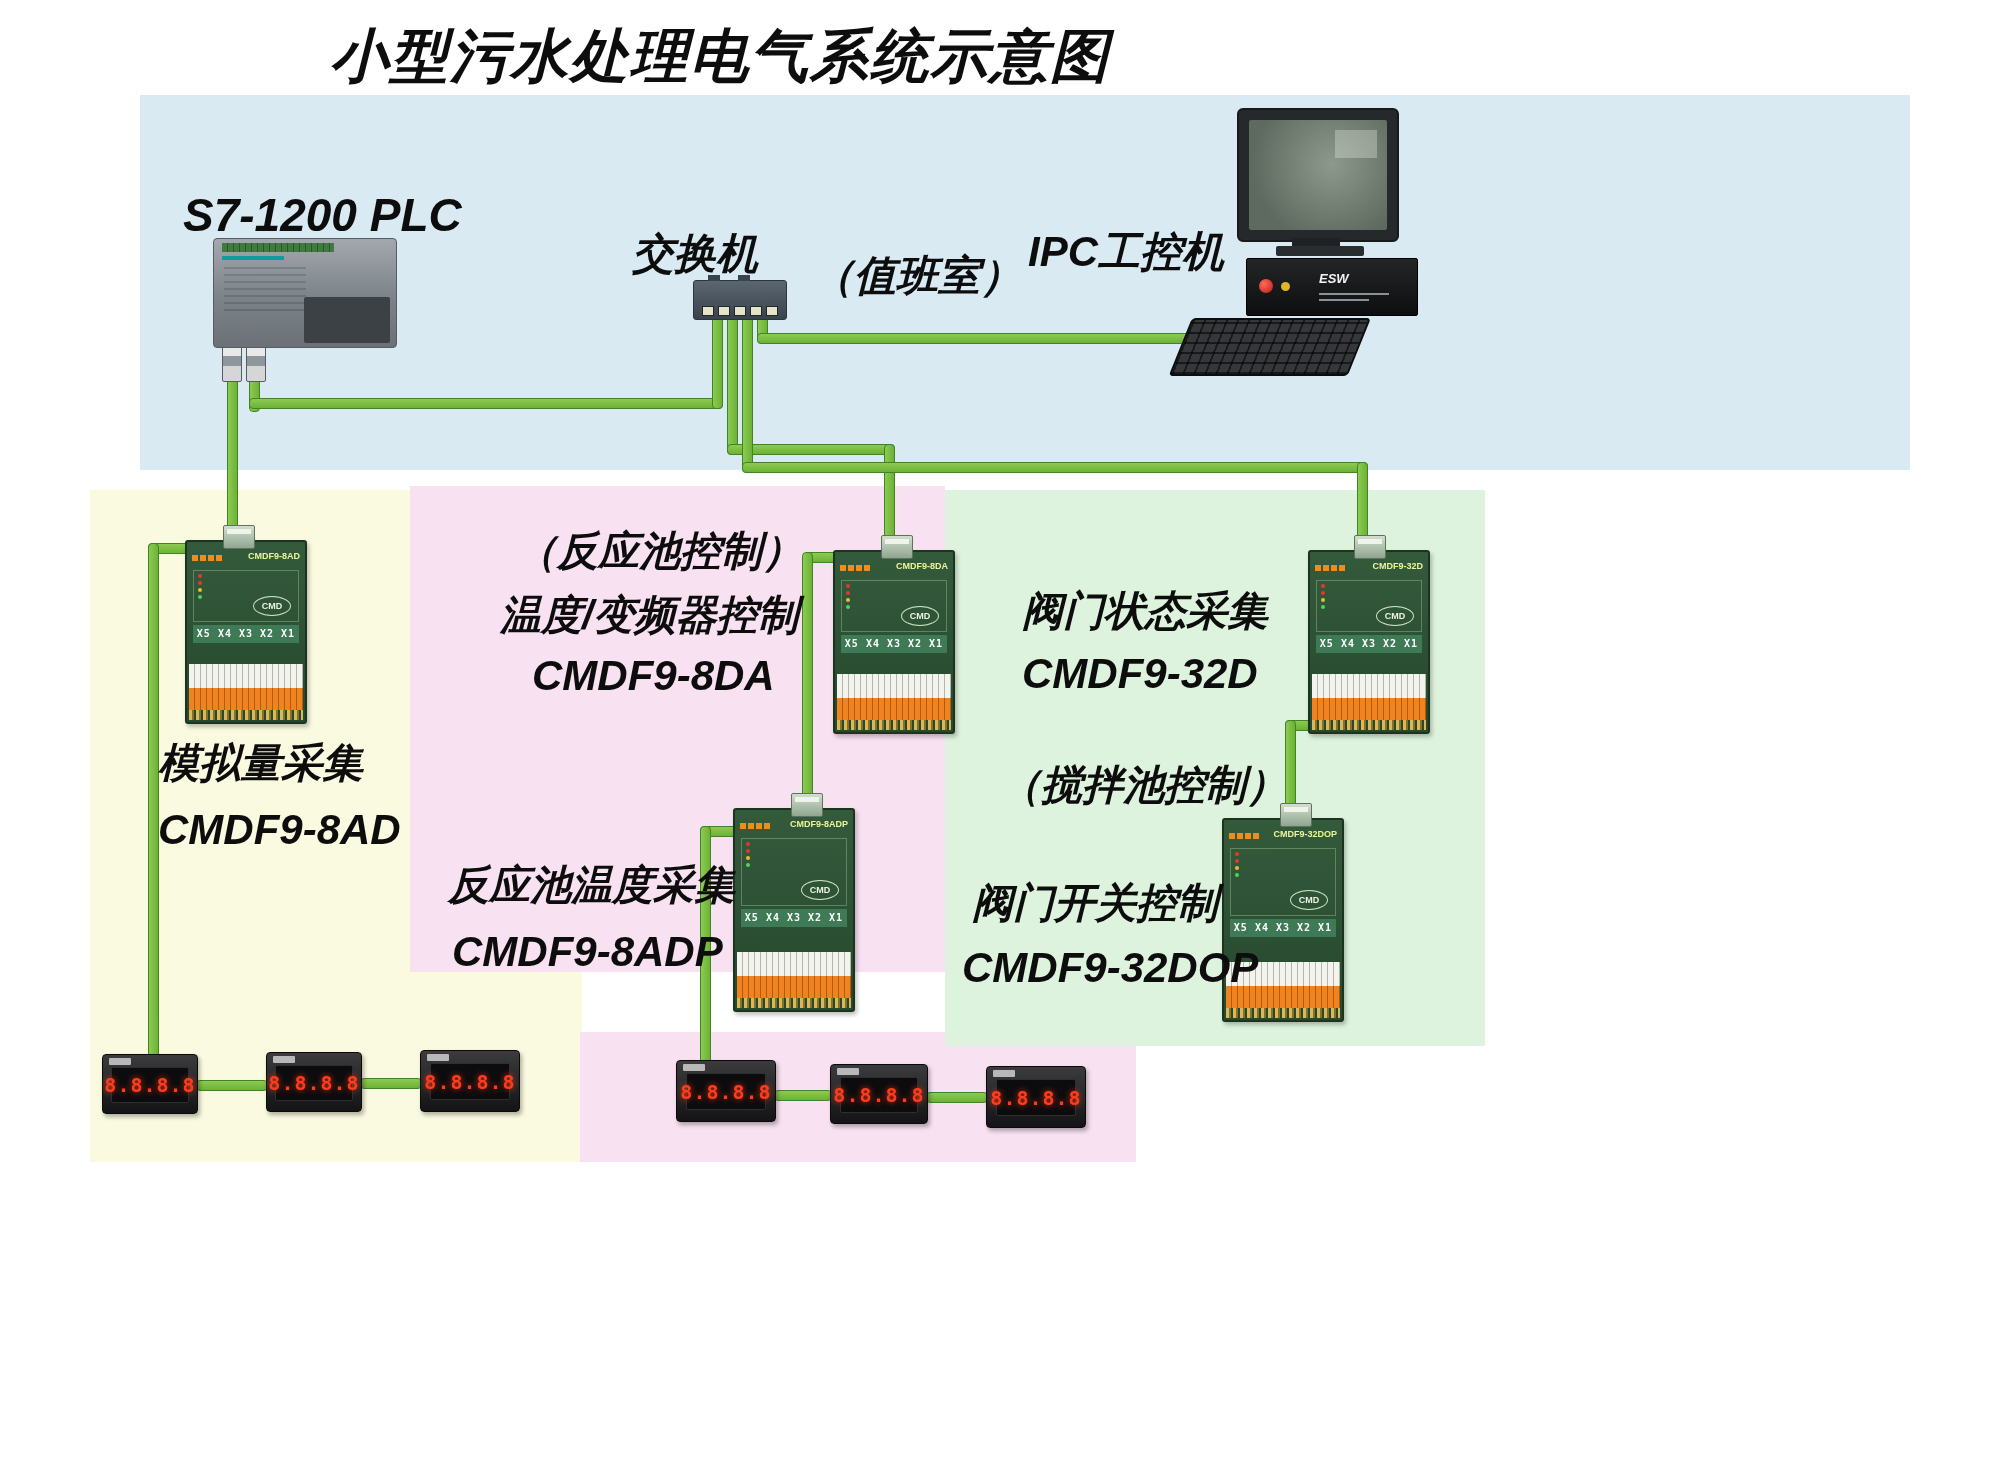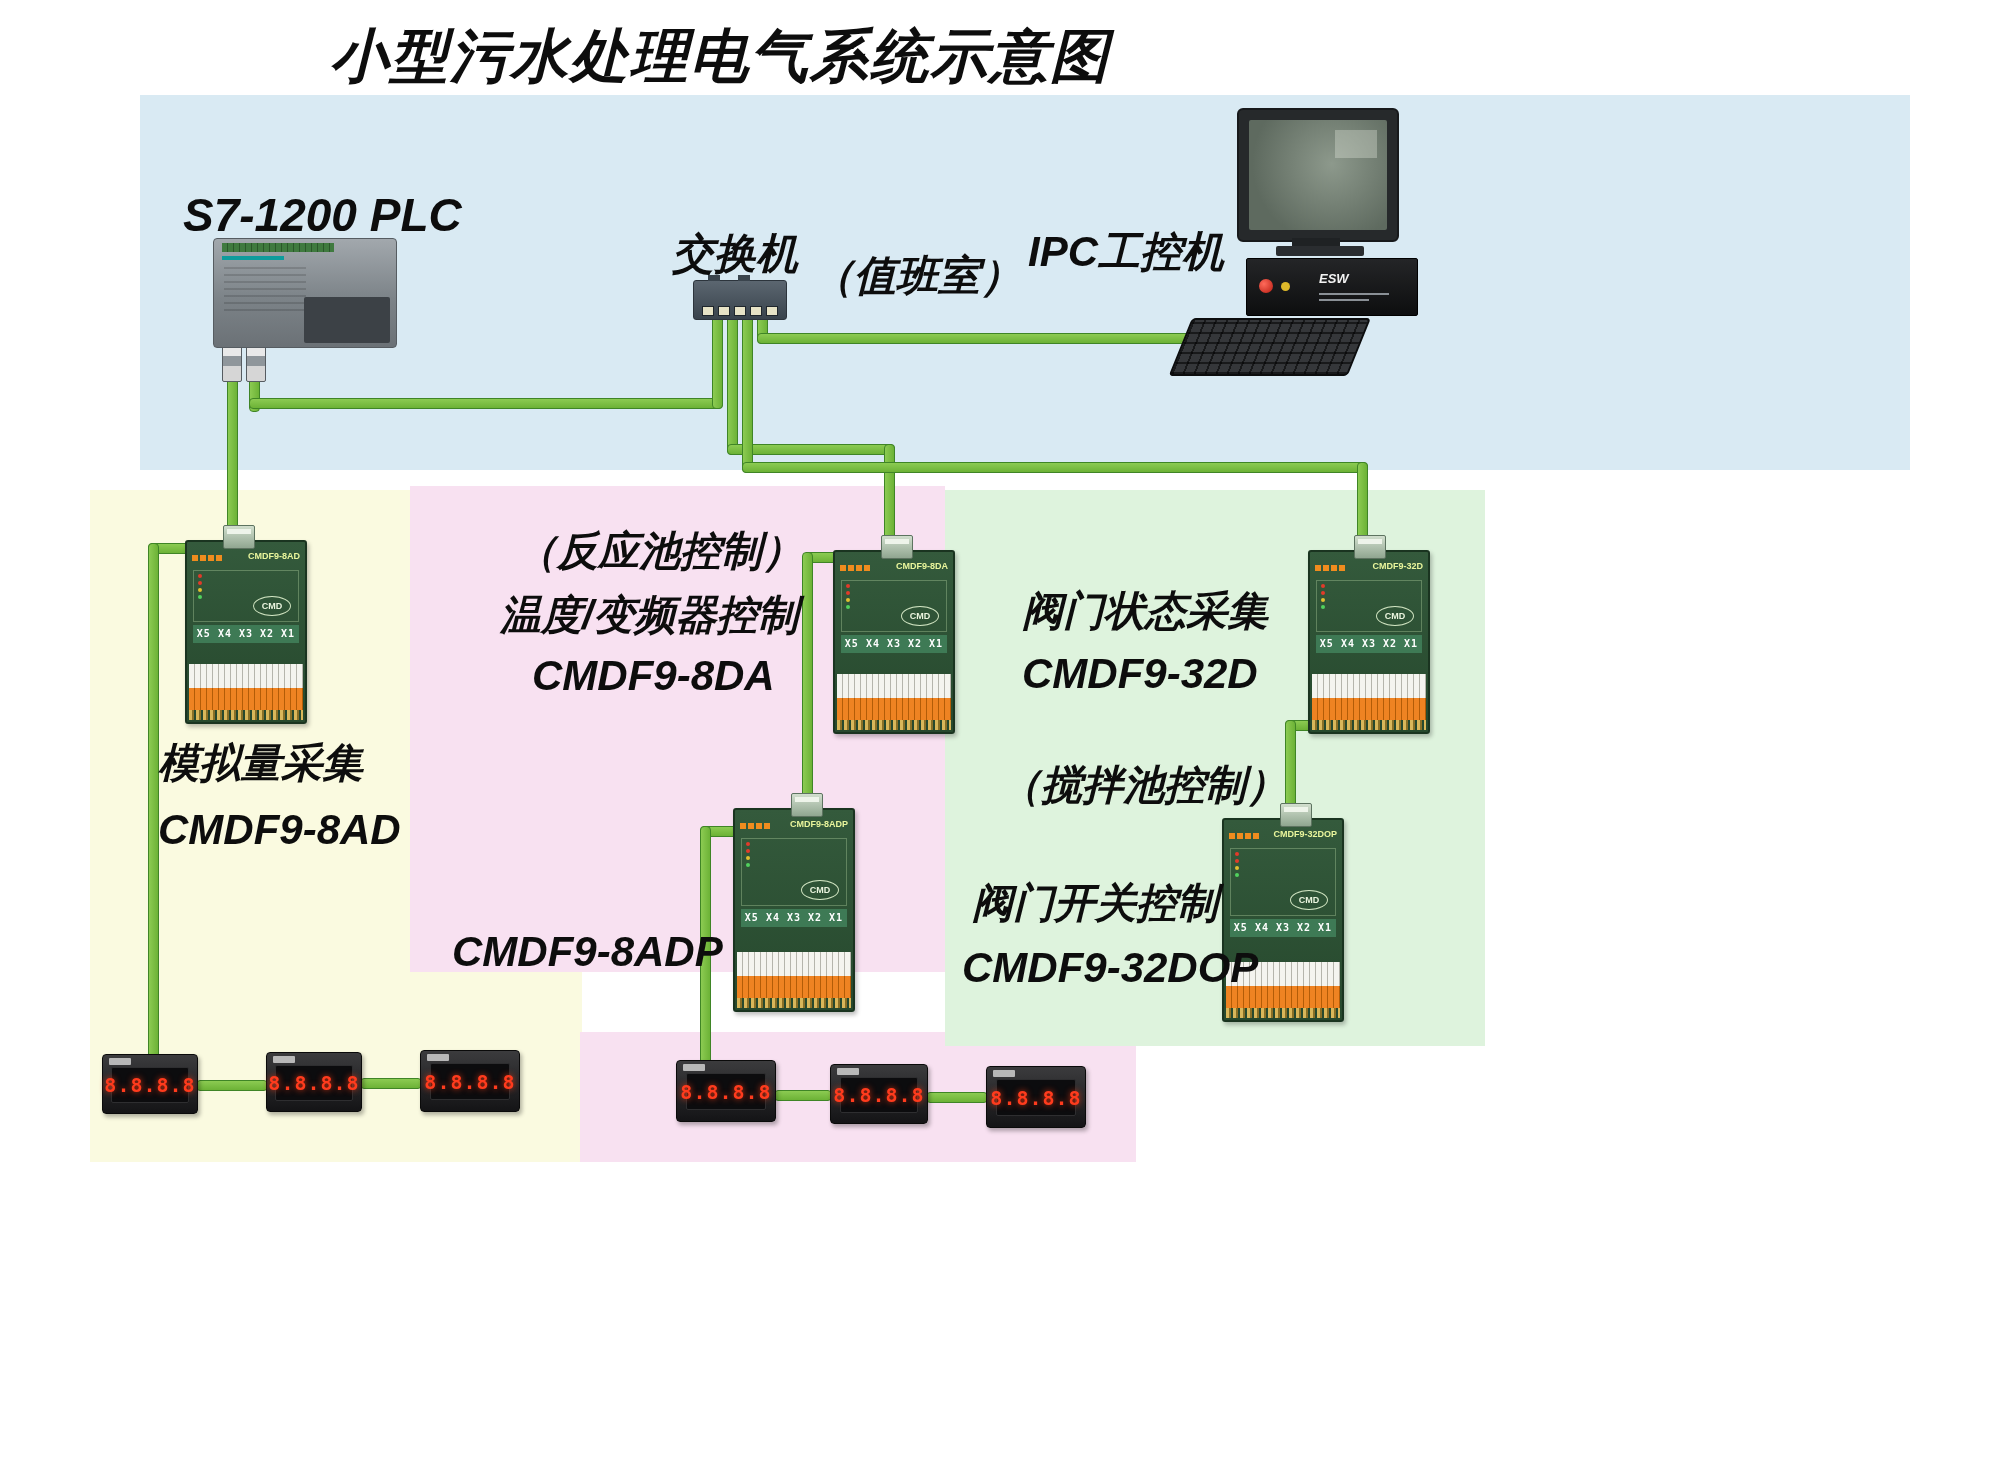--- a/index.html
+++ b/index.html
@@ -298,30 +298,31 @@
       </div>
   </div>
   <div class="meter" style="left:986px;top:1066px;width:98px;height:60px">
     <div class="meter-tag"></div>
     <div class="meter-face">
         <span class="meter-digits">8.8.8.8</span>
       </div>
   </div>
 
   <div class="lbl" style="left:183px;top:188px;font-size:46px">S7-1200  PLC</div>
-  <div class="lbl" style="left:672px;top:226px;font-size:42px">交换机</div>
+  <div class="lbl" style="left:632px;top:226px;font-size:42px">交换机</div>
   <div class="lbl" style="left:812px;top:248px;font-size:42px">（值班室）</div>
   <div class="lbl" style="left:1028px;top:224px;font-size:42px">IPC工控机</div>
 
   <div class="lbl" style="left:158px;top:736px;font-size:41px">模拟量采集</div>
   <div class="lbl" style="left:158px;top:806px;font-size:42px">CMDF9-8AD</div>
 
   <div class="lbl" style="left:516px;top:524px;font-size:41px">（反应池控制）</div>
   <div class="lbl" style="left:500px;top:588px;font-size:41px">温度/变频器控制</div>
   <div class="lbl" style="left:532px;top:652px;font-size:42px">CMDF9-8DA</div>
+  <div class="lbl" style="left:448px;top:858px;font-size:41px">反应池温度采集</div>
   <div class="lbl" style="left:452px;top:928px;font-size:42px">CMDF9-8ADP</div>
 
   <div class="lbl" style="left:1022px;top:584px;font-size:41px">阀门状态采集</div>
   <div class="lbl" style="left:1022px;top:650px;font-size:42px">CMDF9-32D</div>
   <div class="lbl" style="left:1000px;top:758px;font-size:41px">（搅拌池控制）</div>
   <div class="lbl" style="left:972px;top:876px;font-size:41px">阀门开关控制</div>
   <div class="lbl" style="left:962px;top:944px;font-size:42px">CMDF9-32DOP</div>
 
 </div>
 

